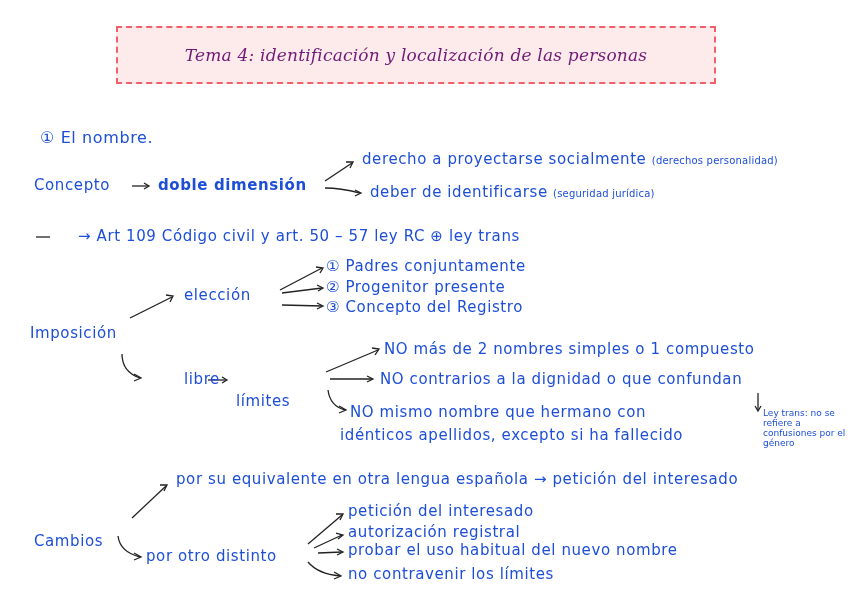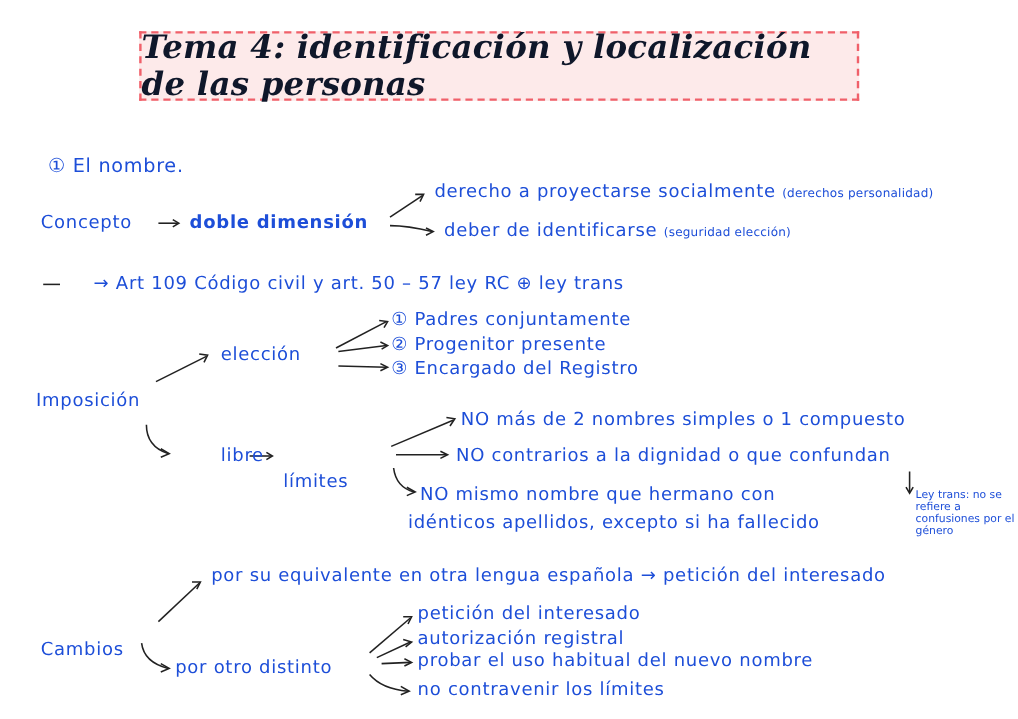--- a/index.html
+++ b/index.html
@@ -6,22 +6,22 @@
     body {
       width: 848px; height: 599px; background: #ffffff; position: relative; overflow: hidden;
       font-family: "DejaVu Sans", sans-serif; color: #1a1a1a;
     }
     .title-box {
       position: absolute; left: 116px; top: 26px; width: 600px; height: 58px;
       background: #fdeaea; border: 2px dashed #f0606a; box-sizing: border-box;
       display: flex; align-items: center; justify-content: center;
     }
     .title-text {
-      font-family: "DejaVu Serif", serif; font-style: italic; font-weight: bold;
-      font-size: 27px; color: #0f172a; letter-spacing: 0.2px;
+      font-family: "DejaVu Serif", serif; font-style: italic; font-weight: normal;
+      font-size: 17px; color: #701a75; letter-spacing: 0.2px;
     }
     .t { position: absolute; white-space: nowrap; font-size: 15px; color: #1d4ed8; letter-spacing: 0.6px; }
     .sm { font-size: 10px; letter-spacing: 0.2px; }
     .xs { font-size: 9px; letter-spacing: 0; line-height: 10px; white-space: normal; width: 90px; }
     .lg { font-size: 16px; }
     svg.lines { position: absolute; left: 0; top: 0; width: 848px; height: 599px; pointer-events: none; }
     svg.lines path, svg.lines line { stroke: #222; stroke-width: 1.3; fill: none; }
   </style>
 </head>
 <body>
@@ -87,30 +87,30 @@
 <div class="t lg" style="left:40px;top:128px;">① El nombre.</div>
 
 <div class="t" style="left:34px;top:176px;">Concepto</div>
 <div class="t" style="left:158px;top:176px;font-weight:bold;">doble dimensión</div>
 <div class="t" style="left:362px;top:150px;">
   <span>derecho a proyectarse socialmente</span>
   <span class="sm">(derechos personalidad)</span>
 </div>
 <div class="t" style="left:370px;top:183px;">
   <span>deber de identificarse</span>
-  <span class="sm">(seguridad elección)</span>
+  <span class="sm">(seguridad jurídica)</span>
 </div>
 
 <div class="t" style="left:34px;top:227px;margin-left:44px;">→ Art 109 Código civil y art. 50 – 57 ley RC ⊕ ley trans</div>
 
 <div class="t" style="left:30px;top:324px;">Imposición</div>
 <div class="t" style="left:184px;top:286px;">elección</div>
 <div class="t" style="left:326px;top:257px;">① Padres conjuntamente</div>
 <div class="t" style="left:326px;top:278px;">② Progenitor presente</div>
-<div class="t" style="left:326px;top:298px;">③ Encargado del Registro</div>
+<div class="t" style="left:326px;top:298px;">③ Concepto del Registro</div>
 
 <div class="t" style="left:152px;top:370px;margin-left:32px;">libre</div>
 <div class="t" style="left:236px;top:392px;">límites</div>
 <div class="t" style="left:384px;top:340px;">NO más de 2 nombres simples o 1 compuesto</div>
 <div class="t" style="left:380px;top:370px;">NO contrarios a la dignidad o que confundan</div>
 <div class="t" style="left:350px;top:403px;">NO mismo nombre que hermano con</div>
 <div class="t" style="left:340px;top:426px;">idénticos apellidos, excepto si ha fallecido</div>
 <div class="t xs" style="left:763px;top:408px;">Ley trans: no se refiere a confusiones por el género</div>
 
 <div class="t" style="left:34px;top:516px;margin-top:16px;">Cambios</div>

